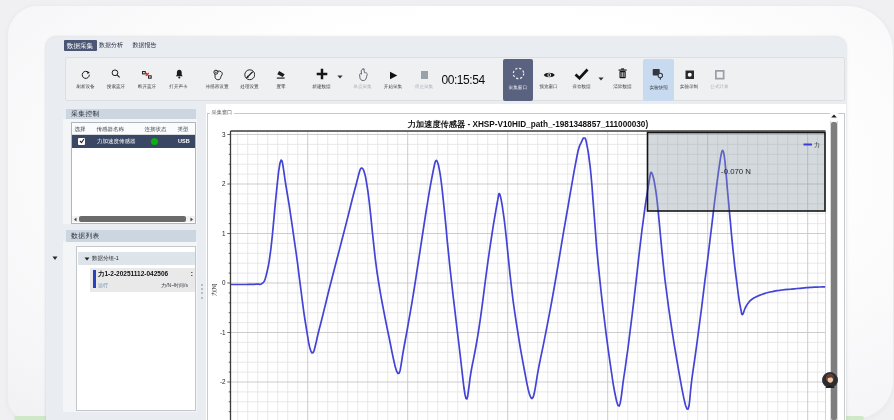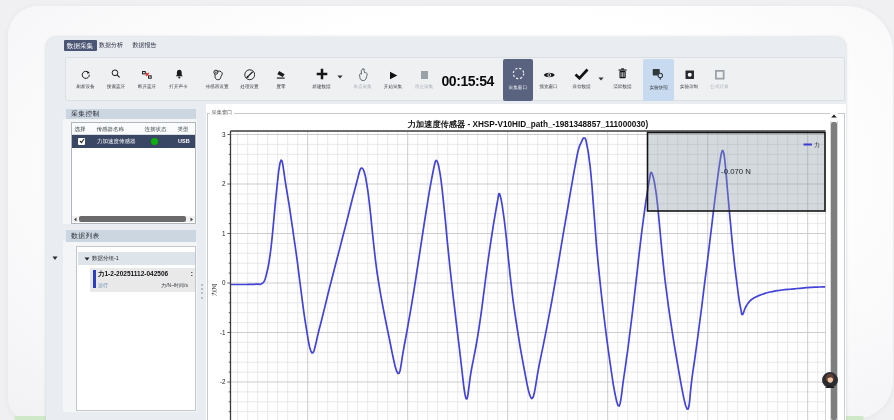--- a/index.html
+++ b/index.html
@@ -9,21 +9,21 @@
 #green{left:14px;top:416px;width:850px;height:4px;border-radius:3px;background:#cfe9c8;z-index:2}
 #app{left:46px;top:36.5px;width:800px;height:383.5px;border-radius:10px 10px 0 0;background:#e9ecf0;z-index:3;box-shadow:0 0 3px rgba(120,125,135,0.35)}
 
 .tab{top:40px;height:11px;font-size:6.6px;line-height:11px;color:#23263a;z-index:4}
 #tab1{left:63.5px;width:33px;background:#4b5674;color:#fff;text-align:center;border-radius:1px}
 
 #tbar{left:65px;top:57px;width:780px;height:44px;background:#eef0f2;border:1px solid #dcdfe2;border-radius:2px;z-index:4}
 .lbl{position:absolute;top:83.5px;font-size:4.6px;color:#3c3e44;text-align:center;width:30px;z-index:6}
 .lbl.dis{color:#a8adb4}
 .icon{position:absolute;z-index:6}
-#timer{left:441.5px;top:73px;width:52px;font-size:14px;font-weight:bold;color:#0c0c0c;z-index:6;letter-spacing:-0.45px}
+#timer{left:441.5px;top:73px;width:52px;font-size:12px;font-weight:normal;color:#0c0c0c;z-index:6;letter-spacing:-0.45px}
 #btnCap{left:503px;top:59px;width:29.5px;height:42px;background:#59627f;border-radius:2px;z-index:5}
 #btnSnap{left:642.9px;top:59px;width:31.4px;height:42px;background:#c7daf0;border-radius:2px;z-index:5}
 
 .phead{left:66px;width:130px;height:10px;background:#cbd6e1;font-size:6.8px;letter-spacing:0.4px;color:#2e3138;line-height:10.5px;padding-left:5px;z-index:4}
 #tblbox{left:70.5px;top:122px;width:125px;height:102px;background:#fff;border:1px solid #b0b6bc;z-index:4;font-size:5.5px}
 #treebox{left:75.5px;top:246px;width:120.5px;height:165px;background:#fff;border:1px solid #c3c7cb;z-index:4}
 
 #chartbg{left:205.5px;top:104px;width:640px;height:316px;background:#fff;z-index:4}
 #gbox{left:206.5px;top:112.5px;width:638px;height:312px;border:1px solid #c6cacd;border-bottom:none;z-index:5}
 #gleg{left:209.5px;top:108.5px;font-size:5.2px;color:#5a5d62;background:#fff;padding:0 2px;z-index:6}

